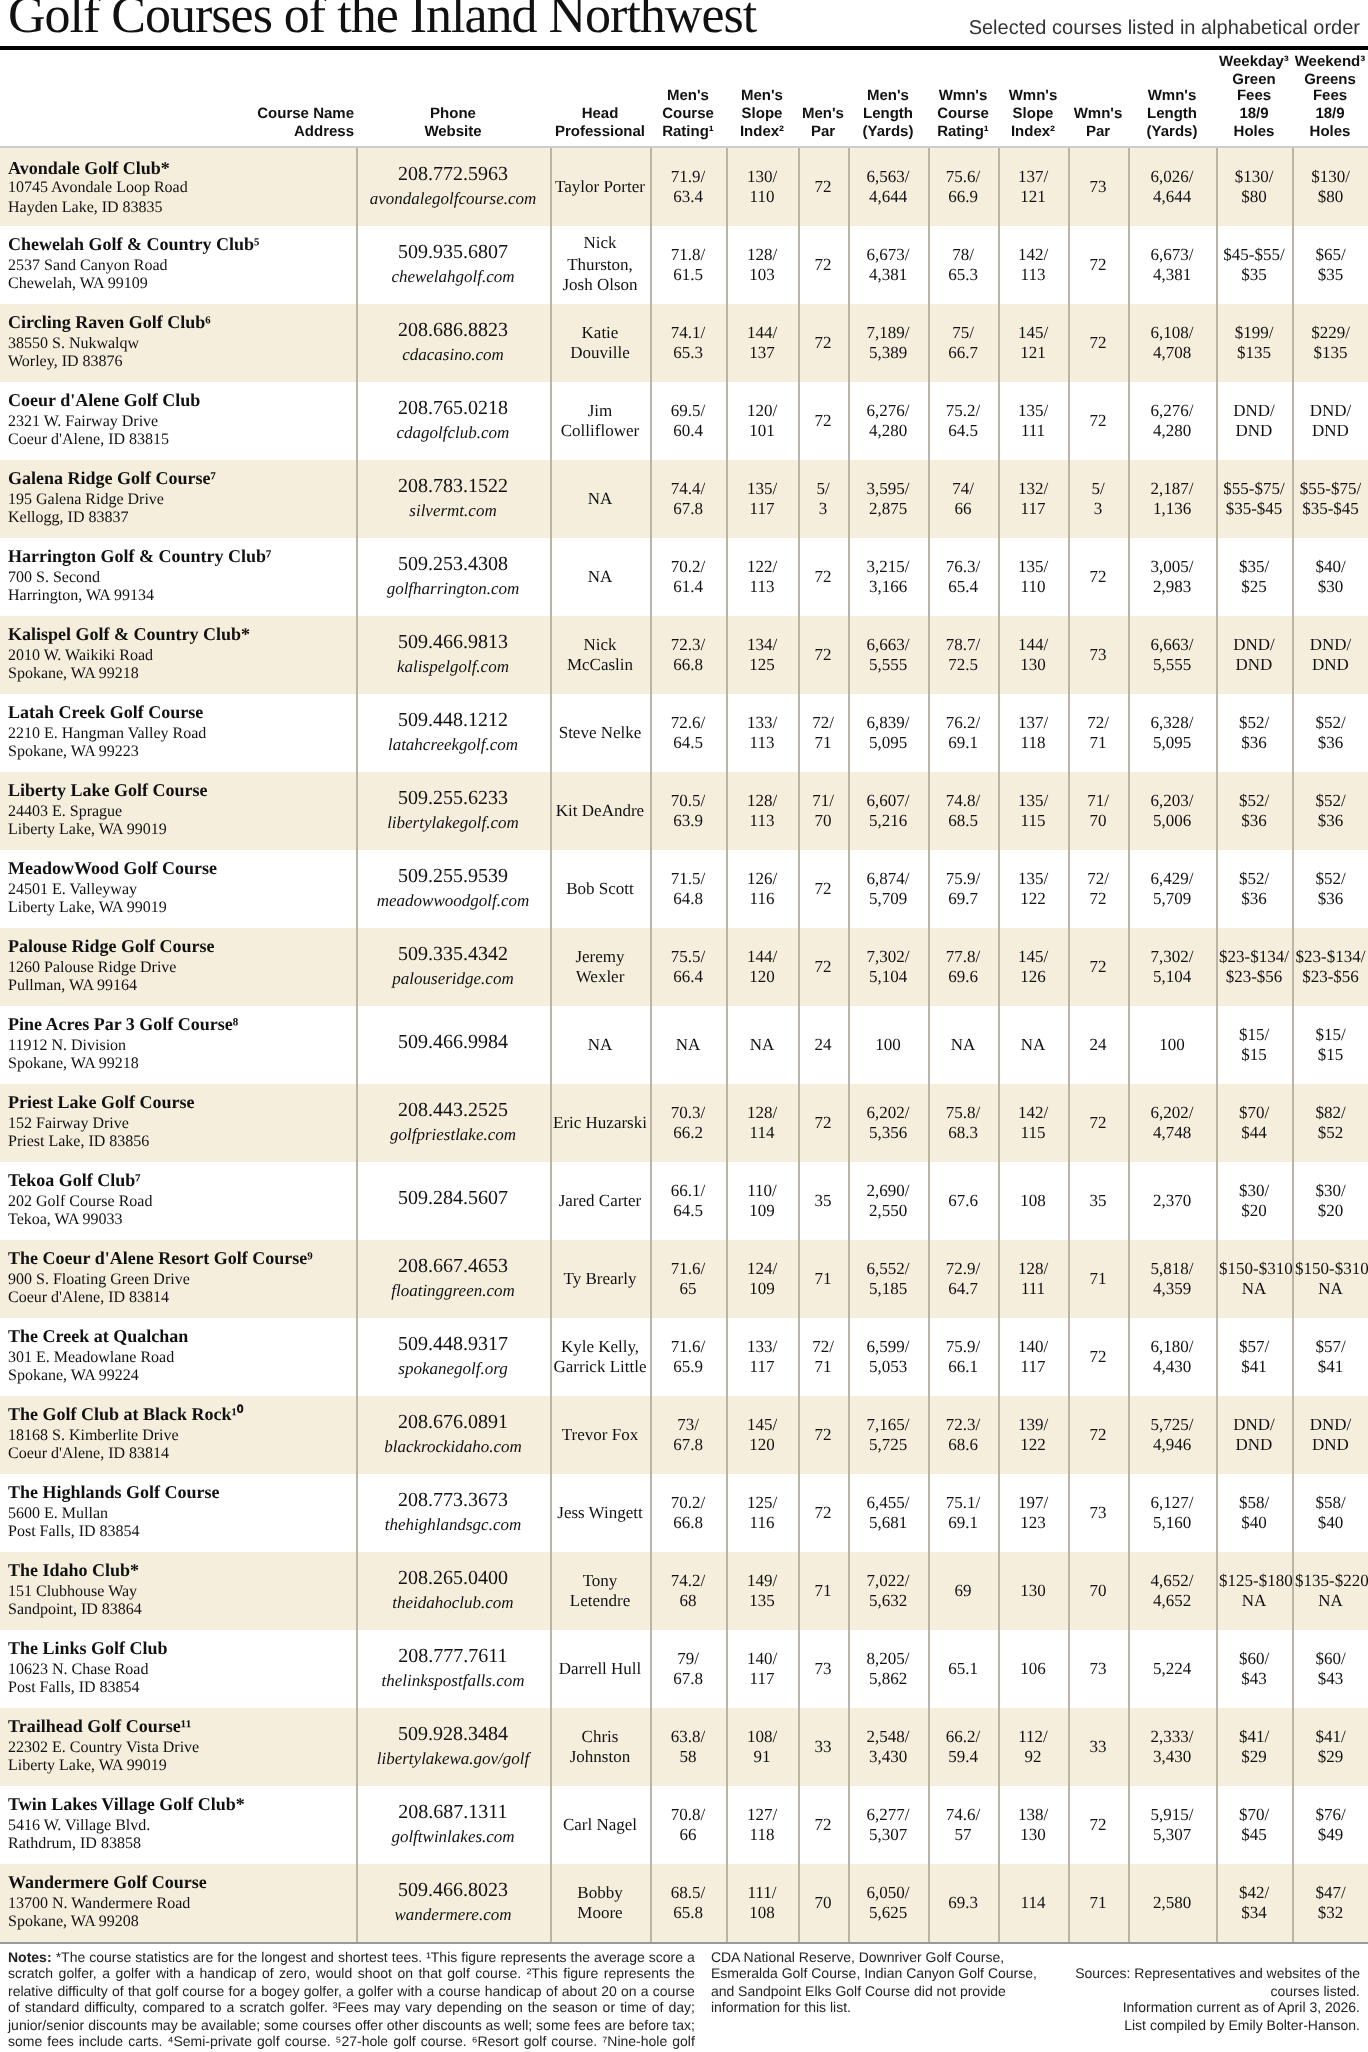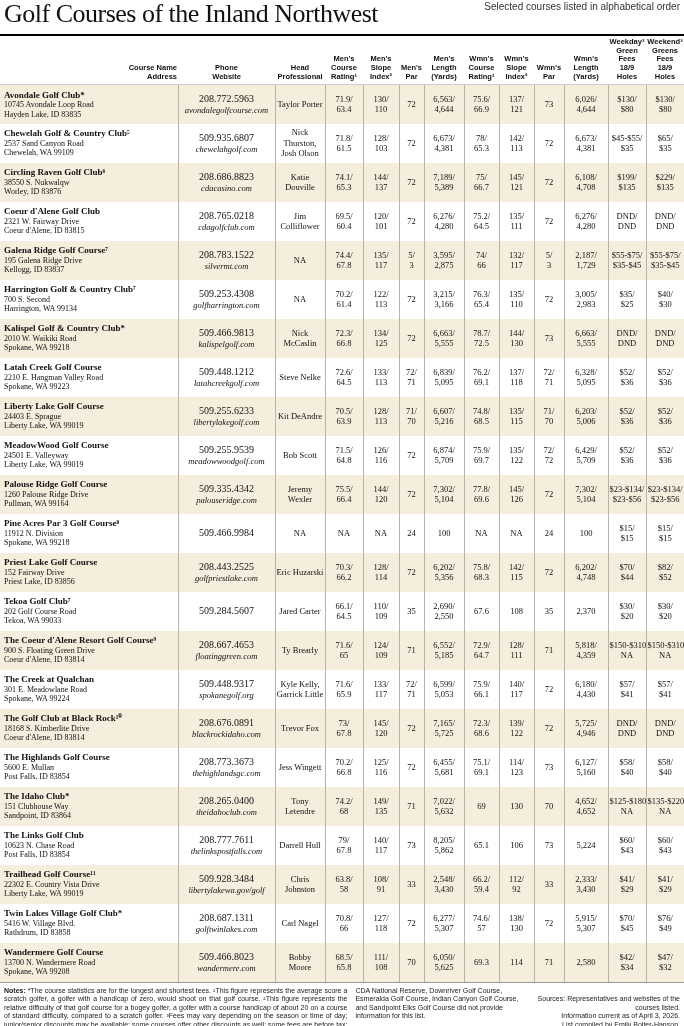--- a/index.html
+++ b/index.html
@@ -1,18 +1,18 @@
 <!DOCTYPE html>
 <html style="--stripe: #f5eedd;"><head>
 <meta charset="utf-8">
 <style>
   html,body{margin:0;padding:0;background:#fff;}
   body{width:684px;height:1026px;overflow:hidden;font-family:"Liberation Serif",serif;color:#111;}
-  .masthead{display:flex;justify-content:space-between;align-items:flex-start;
-    padding:1px 4px 2px 4px;border-bottom:2px solid #000;height:36px;box-sizing:border-box;}
+  .masthead{display:flex;justify-content:space-between;align-items:flex-end;
+    padding:1px 4px 2px 4px;border-bottom:2px solid #000;height:25px;box-sizing:border-box;}
   .title{font-size:26px;line-height:1;font-weight:400;letter-spacing:-0.5px;}
   .subtitle{font-family:"Liberation Sans",sans-serif;font-size:10px;color:#333;padding-bottom:1px;}
   table{width:684px;border-collapse:collapse;table-layout:fixed;}
   thead th{font-family:"Liberation Sans",sans-serif;font-size:7.5px;font-weight:bold;
     vertical-align:bottom;text-align:center;white-space:pre-line;line-height:1.15;
     padding:2px 1px 3px 1px;height:30px;box-sizing:border-box;border-bottom:1px solid #ccc;}
   thead th:first-child{text-align:right;padding-left:4px;margin-left:32px;}
   tbody tr{height:39px;}
   tbody tr.odd{background:var(--stripe,#f5eedd);border-radius:11px;}
   tbody td{border-left:1px solid #b9b4a6;text-align:center;vertical-align:middle;
@@ -204,21 +204,21 @@
 3</td>
         <td>3,595/
 2,875</td>
         <td>74/
 66</td>
         <td>132/
 117</td>
         <td>5/
 3</td>
         <td>2,187/
-1,729</td>
+1,136</td>
         <td>$55-$75/
 $35-$45</td>
         <td>$55-$75/
 $35-$45</td>
       </tr>
       <tr class="even">
         <td><div class="course-name">Harrington Golf &amp; Country Club⁷</div><div class="address">700 S. Second
 Harrington, WA 99134</div></td>
         <td><div class="phone">509.253.4308</div><div class="website">golfharrington.com</div></td>
         <td class="pro">NA</td>
@@ -510,21 +510,21 @@
         <td class="pro">Jess Wingett</td>
         <td>70.2/
 66.8</td>
         <td>125/
 116</td>
         <td>72</td>
         <td>6,455/
 5,681</td>
         <td>75.1/
 69.1</td>
-        <td>114/
+        <td>197/
 123</td>
         <td>73</td>
         <td>6,127/
 5,160</td>
         <td>$58/
 $40</td>
         <td>$58/
 $40</td>
       </tr>
       <tr class="odd">

